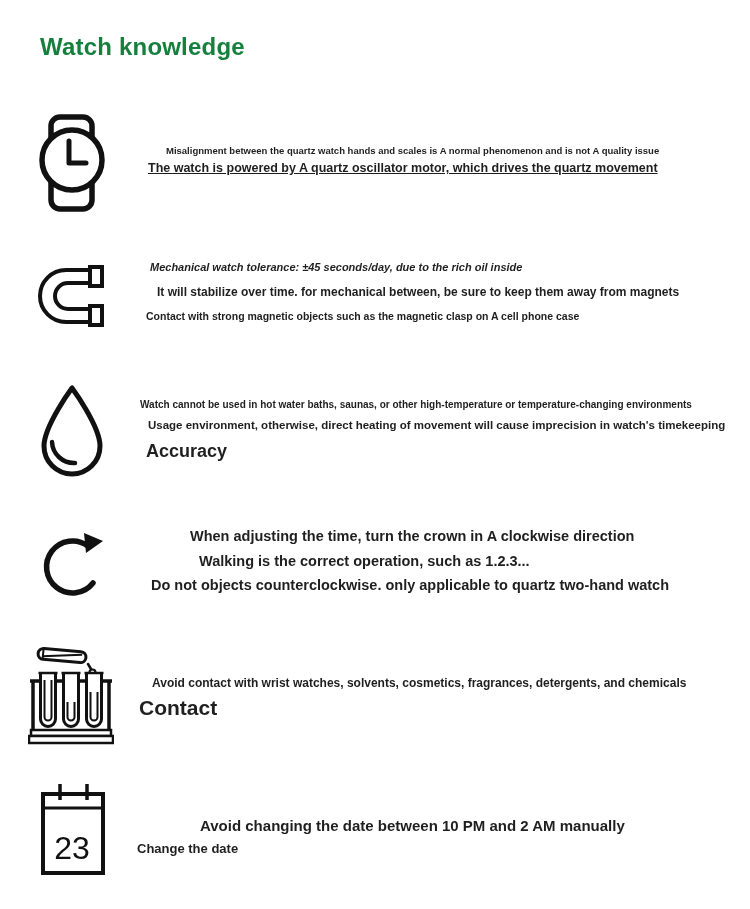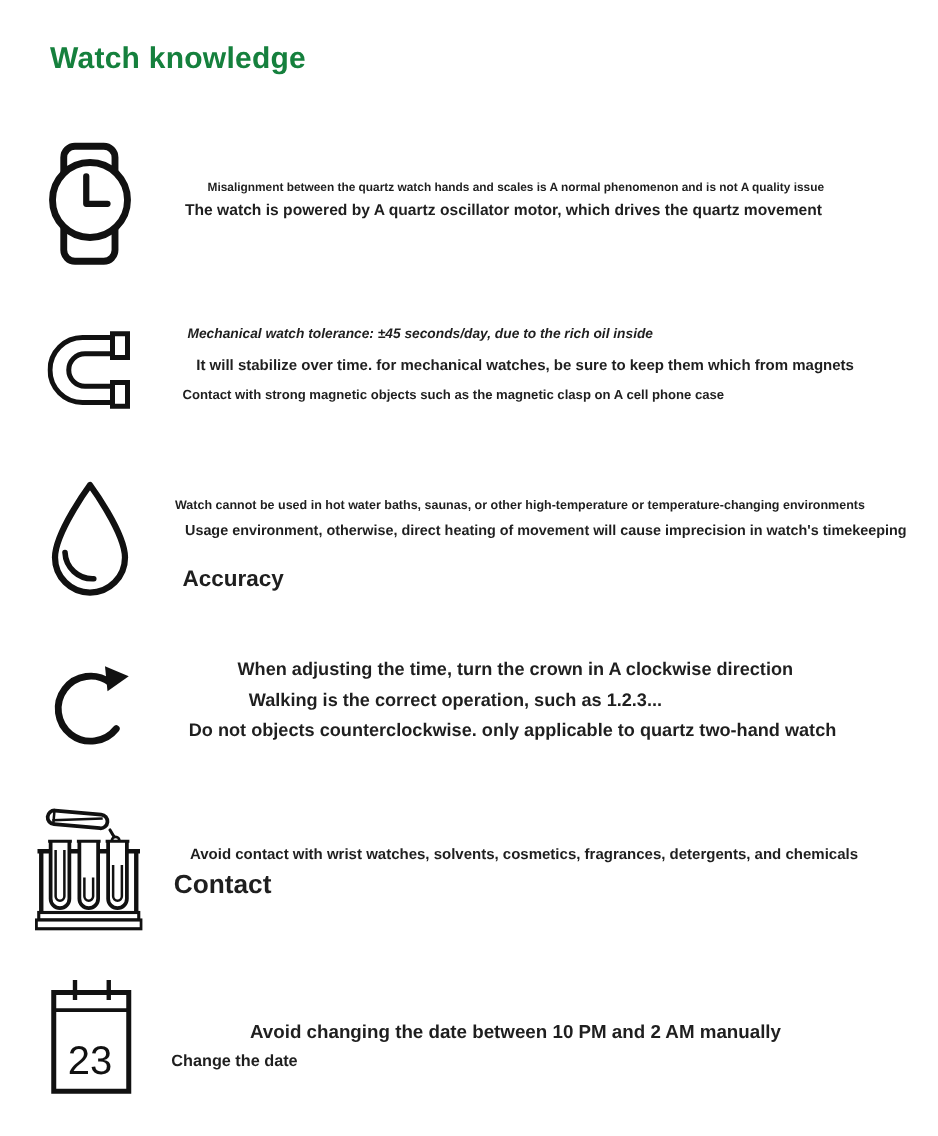--- a/index.html
+++ b/index.html
@@ -26,42 +26,42 @@
 <div class="page-title">Watch knowledge</div>
 
 <div class="icon" style="left:36px;top:113px;">
   <svg width="70" height="100" viewBox="0 0 70 100" fill="none">
     <rect x="15" y="4" width="41" height="92" rx="9" fill="#fff" stroke="#111" stroke-width="5.5"></rect>
     <circle cx="36" cy="47" r="30" fill="#fff" stroke="#111" stroke-width="5.5"></circle>
     <path d="M33 28 V50 H50" stroke="#111" stroke-width="5" stroke-linecap="round" stroke-linejoin="round"></path>
   </svg>
 </div>
 <div class="ln" style="left:166px;top:146px;font-size:9.5px;">Misalignment between the quartz watch hands and scales is A normal phenomenon and is not A quality issue</div>
-<div class="ln" style="left:148px;top:162px;font-size:12.5px;">The watch is powered by A quartz oscillator motor, which drives the quartz movement</div>
+<div class="ln" style="left:148px;top:162px;font-size:12.5px;text-decoration:underline;">The watch is powered by A quartz oscillator motor, which drives the quartz movement</div>
 
 <div class="icon" style="left:38px;top:262px;">
   <svg width="68" height="68" viewBox="0 0 68 68" fill="none">
     <path d="M56 8 H28 A26 26 0 0 0 28 60 H56 V47 H30 A13 13 0 0 1 30 21 H56 Z" fill="#fff" stroke="#111" stroke-width="4"></path>
     <rect x="52" y="5" width="12" height="19" fill="#fff" stroke="#111" stroke-width="4"></rect>
     <rect x="52" y="44" width="12" height="19" fill="#fff" stroke="#111" stroke-width="4"></rect>
   </svg>
 </div>
 <div class="ln" style="left:150px;top:262px;font-size:11px;font-style:italic;">Mechanical watch tolerance: ±45 seconds/day, due to the rich oil inside</div>
-<div class="ln" style="left:157px;top:286px;font-size:12px;">It will stabilize over time. for mechanical watches, be sure to keep them which from magnets</div>
+<div class="ln" style="left:157px;top:286px;font-size:12px;">It will stabilize over time. for mechanical between, be sure to keep them away from magnets</div>
 <div class="ln" style="left:146px;top:311px;font-size:10.5px;">Contact with strong magnetic objects such as the magnetic clasp on A cell phone case</div>
 
 <div class="icon" style="left:36px;top:383px;">
   <svg width="72" height="98" viewBox="0 0 72 98" fill="none">
     <path d="M36 5 C36 5 8 43 8 63 A28 28 0 0 0 64 63 C64 43 36 5 36 5 Z" fill="#fff" stroke="#111" stroke-width="5" stroke-linejoin="round"></path>
     <path d="M16 59 A22 22 0 0 0 39 80" stroke="#111" stroke-width="4.5" stroke-linecap="round"></path>
   </svg>
 </div>
 <div class="ln" style="left:140px;top:400px;font-size:10px;">Watch cannot be used in hot water baths, saunas, or other high-temperature or temperature-changing environments</div>
 <div class="ln" style="left:148px;top:420px;font-size:11.5px;">Usage environment, otherwise, direct heating of movement will cause imprecision in watch's timekeeping</div>
-<div class="ln" style="left:146px;top:442px;font-size:18px;margin-top:12px;">Accuracy</div>
+<div class="ln" style="left:146px;top:442px;font-size:18px;">Accuracy</div>
 
 <div class="icon" style="left:40px;top:520px;">
   <svg width="66" height="88" viewBox="0 0 66 88" fill="none">
     <path d="M53 63 A26 26 0 1 1 48 26" stroke="#111" stroke-width="5.5" stroke-linecap="round"></path>
     <polygon points="44,13 63,21 46,33" fill="#111"></polygon>
   </svg>
 </div>
 <div class="ln" style="left:190px;top:529px;font-size:14.5px;">When adjusting the time, turn the crown in A clockwise direction</div>
 <div class="ln" style="left:155px;top:554px;font-size:14.5px;margin-left:44px;">Walking is the correct operation, such as 1.2.3...</div>
 <div class="ln" style="left:151px;top:578px;font-size:14.5px;">Do not objects counterclockwise. only applicable to quartz two-hand watch</div>

